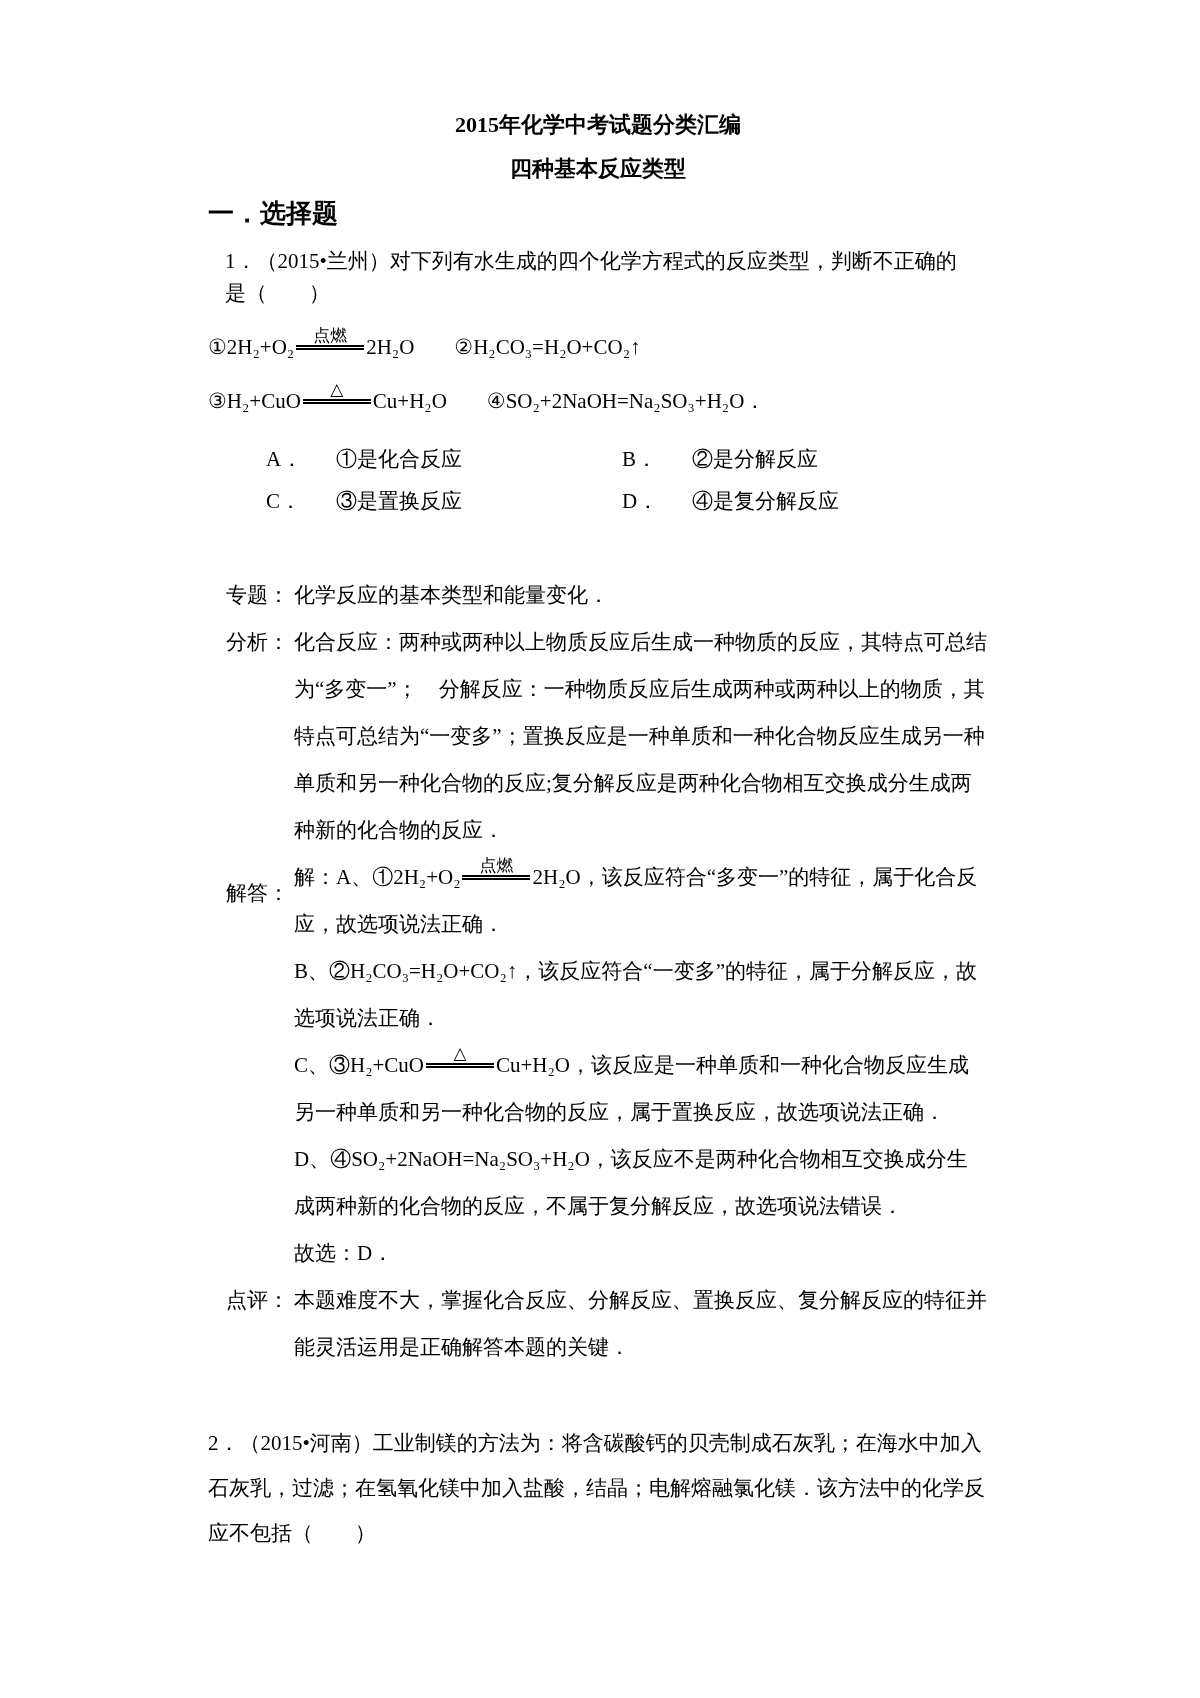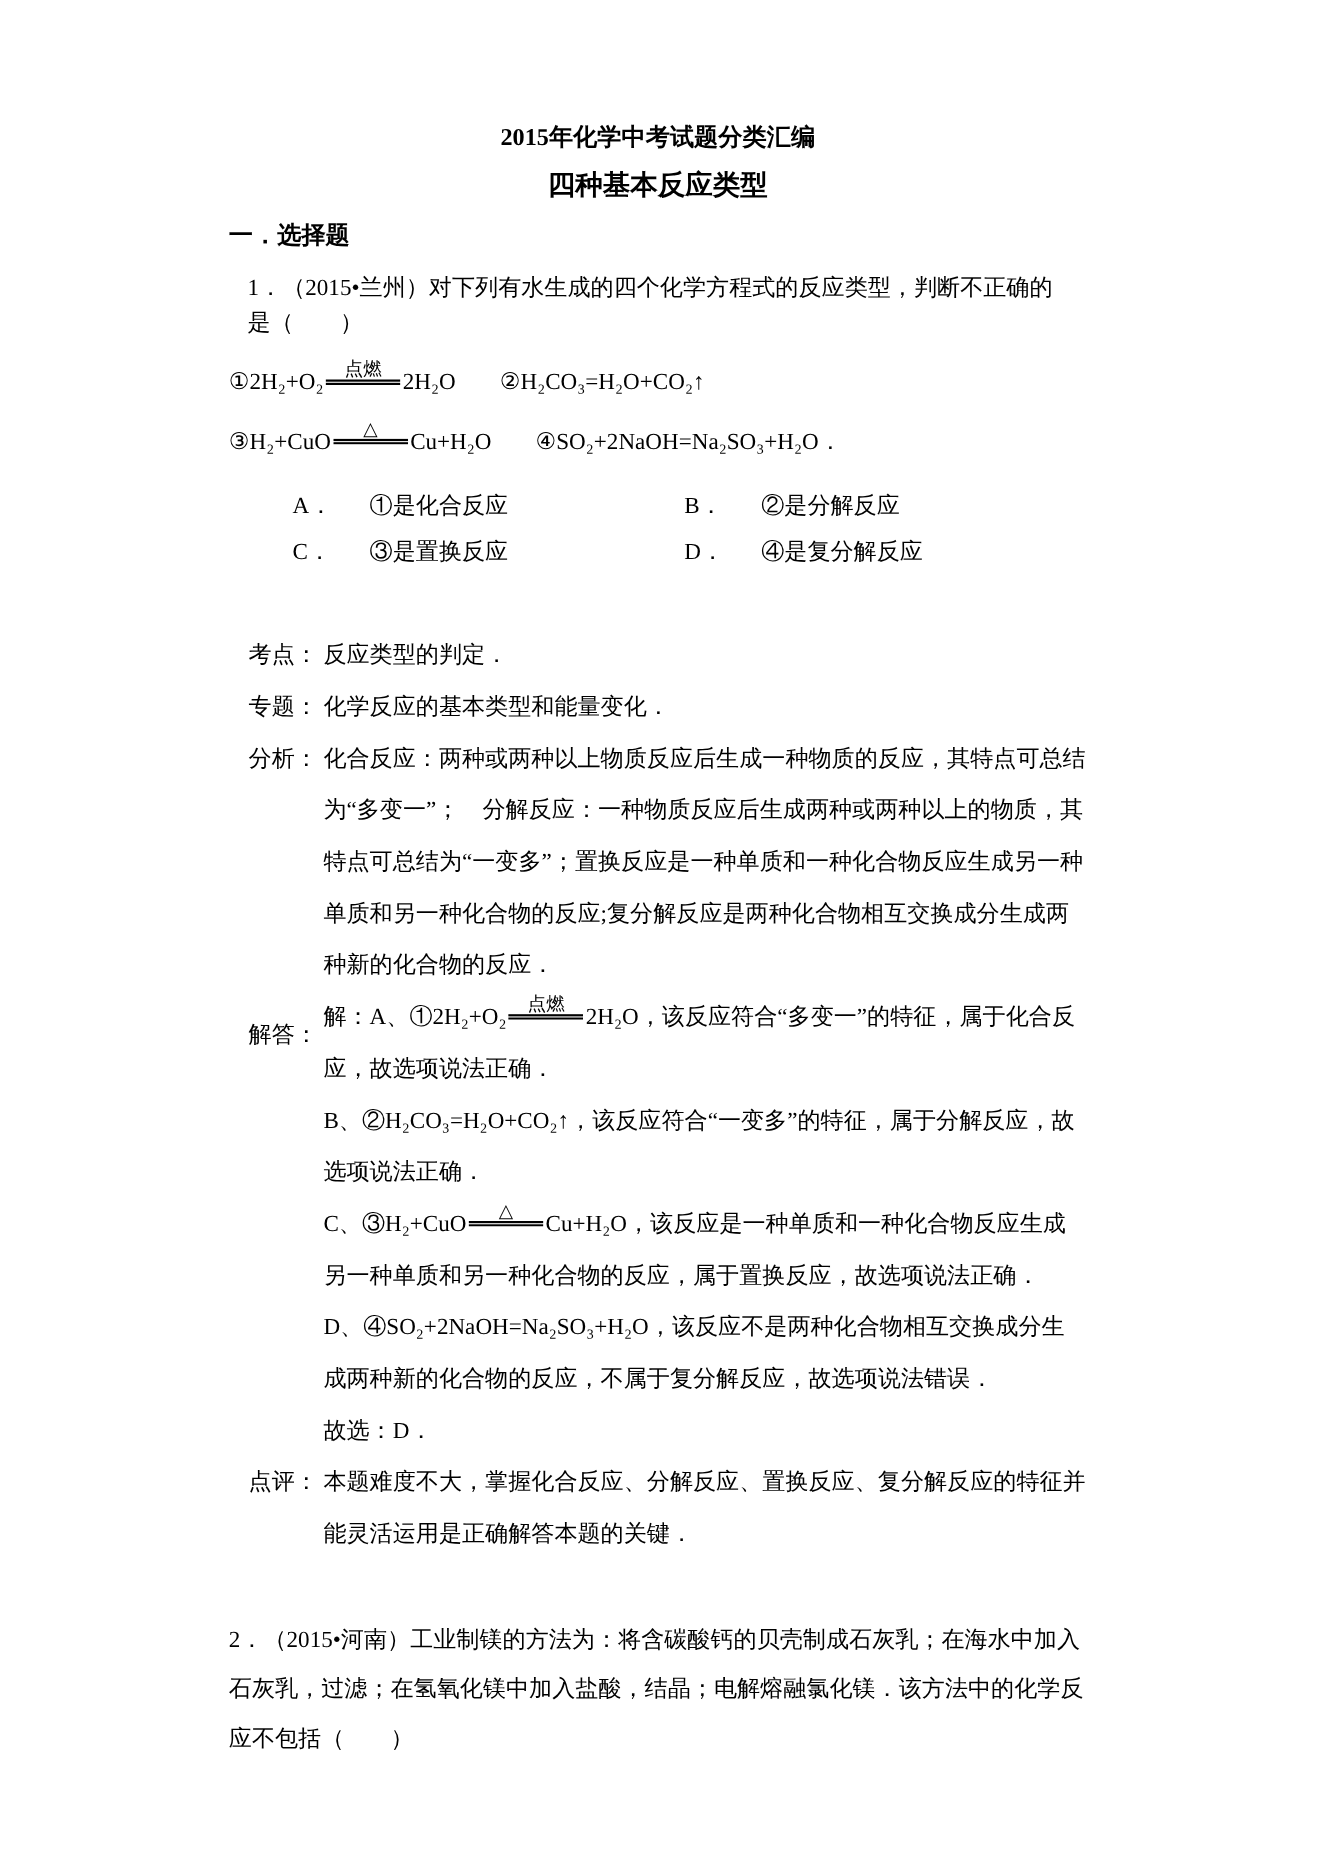--- a/index.html
+++ b/index.html
@@ -19,27 +19,27 @@
   .doc-title {
     text-align: center;
     font-weight: bold;
     font-size: 22px;
     line-height: 26px;
     margin: 0 0 18px 0;
   }
   .doc-subtitle {
     text-align: center;
     font-weight: bold;
-    font-size: 25px;
+    font-size: 22px;
     line-height: 26px;
     margin: 0 0 18px 0;
   }
   .section-heading {
     font-weight: bold;
-    font-size: 22px;
+    font-size: 26px;
     line-height: 28px;
     margin: 0 0 14px 0;
   }
   .stem { line-height: 32px; margin: 17px; }
 
   .eq-row {
     display: flex;
     align-items: baseline;
     line-height: 34px;
     margin-top: 16px;
@@ -126,24 +126,20 @@
         <span class="opt-text">③是置换反应</span>
       </span>
       <span class="opt-cell">
         <span class="opt-label">D．</span>
         <span class="opt-text">④是复分解反应</span>
       </span>
     </div>
 
     <div class="ana">
 
-      <div class="ana-row">
-        <div class="ana-label">考点：</div>
-        <div class="ana-content">反应类型的判定．</div>
-      </div>
 
       <div class="ana-row">
         <div class="ana-label">专题：</div>
         <div class="ana-content">化学反应的基本类型和能量变化．</div>
       </div>
 
       <div class="ana-row">
         <div class="ana-label">分析：</div>
         <div class="ana-content">化合反应：两种或两种以上物质反应后生成一种物质的反应，其特点可总结为“多变一”；　分解反应：一种物质反应后生成两种或两种以上的物质，其特点可总结为“一变多”；置换反应是一种单质和一种化合物反应生成另一种单质和另一种化合物的反应;复分解反应是两种化合物相互交换成分生成两种新的化合物的反应．</div>
       </div>

